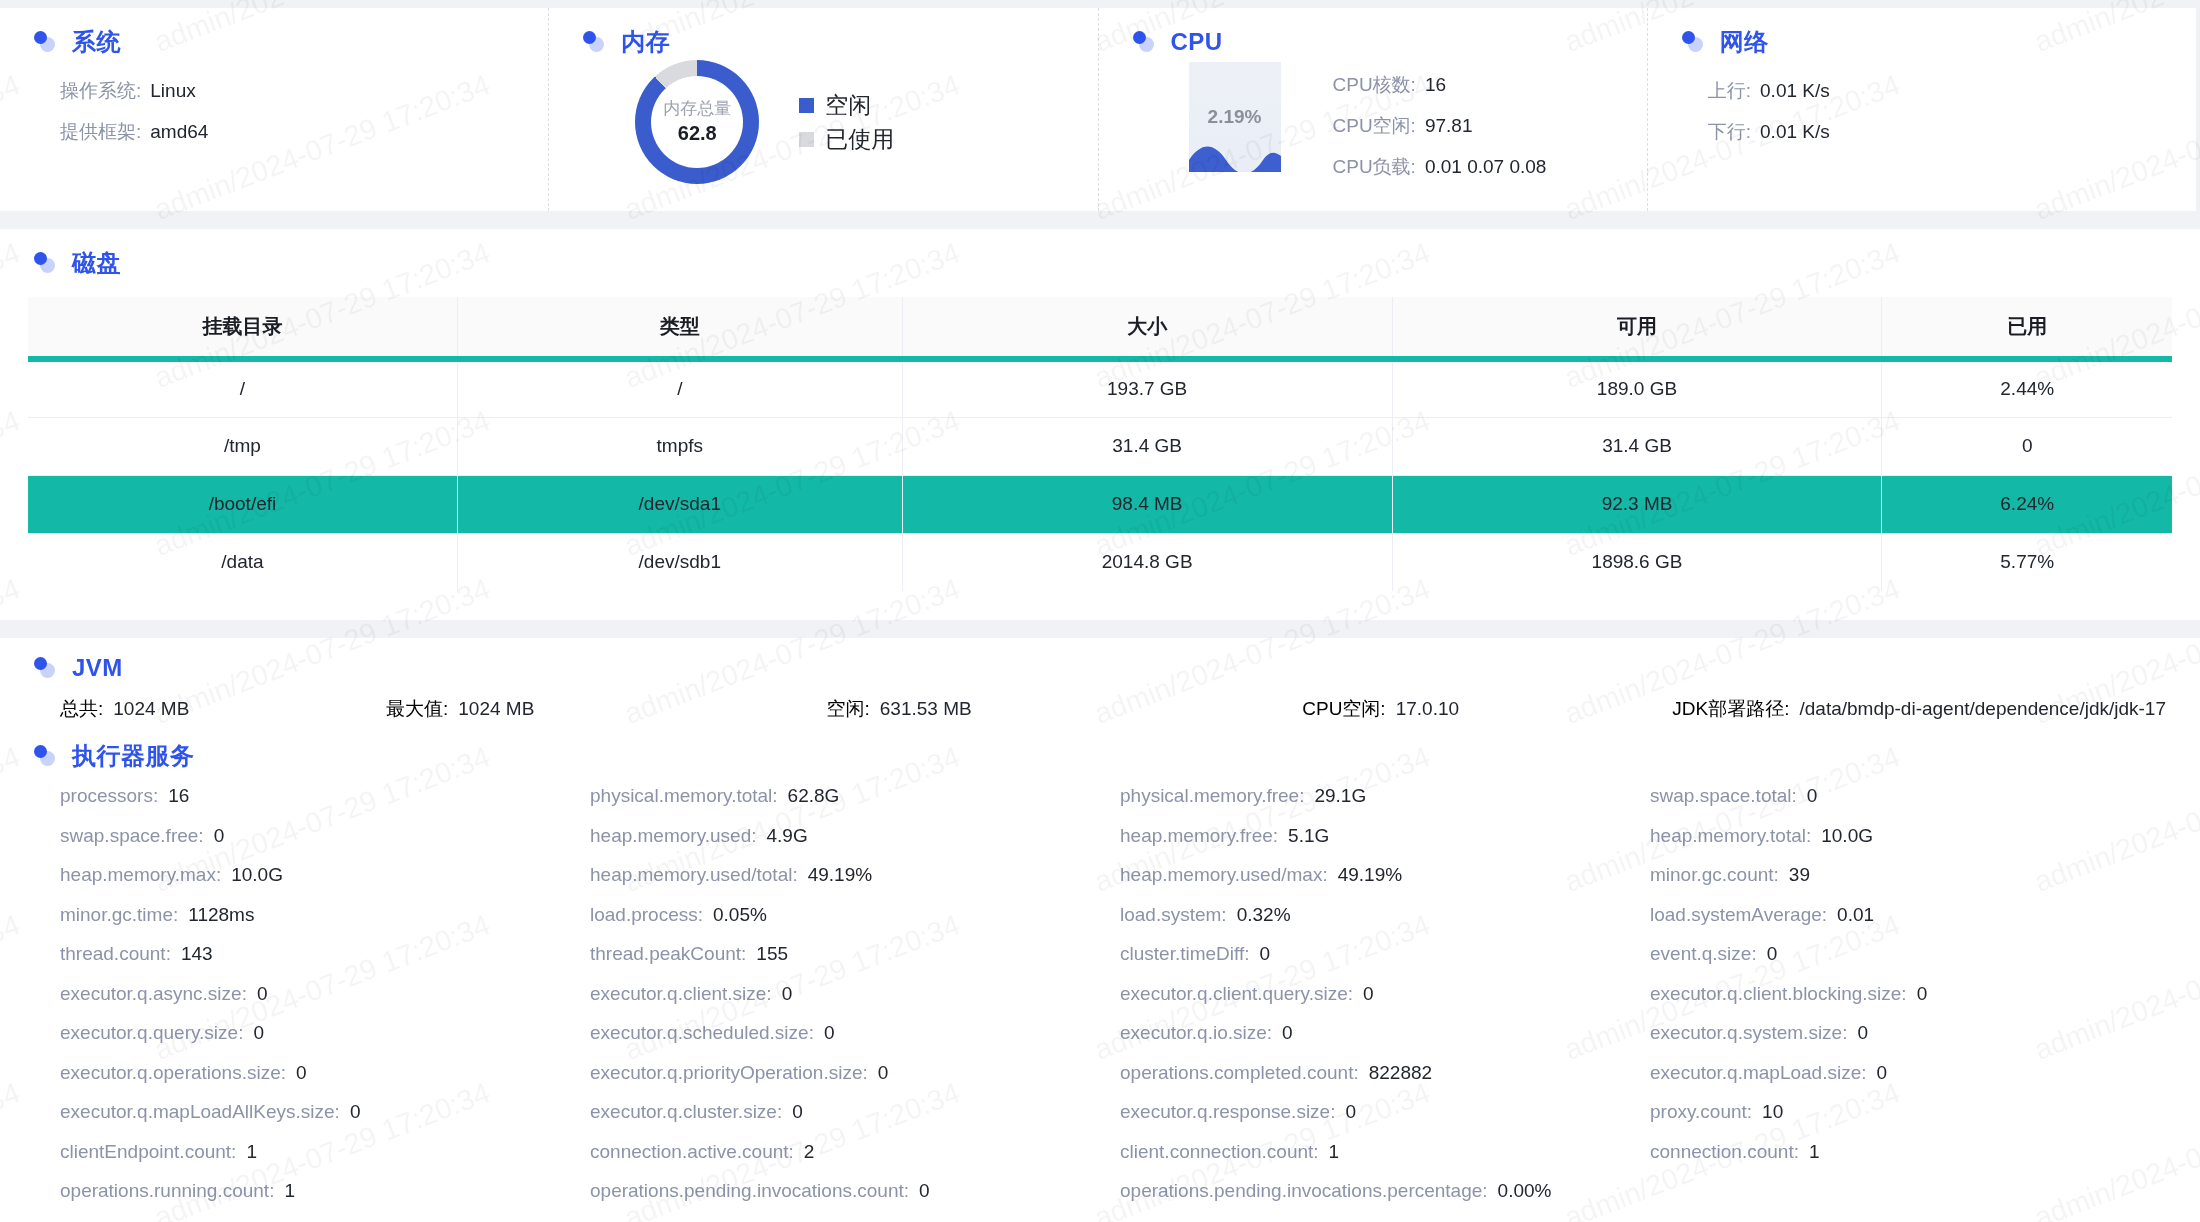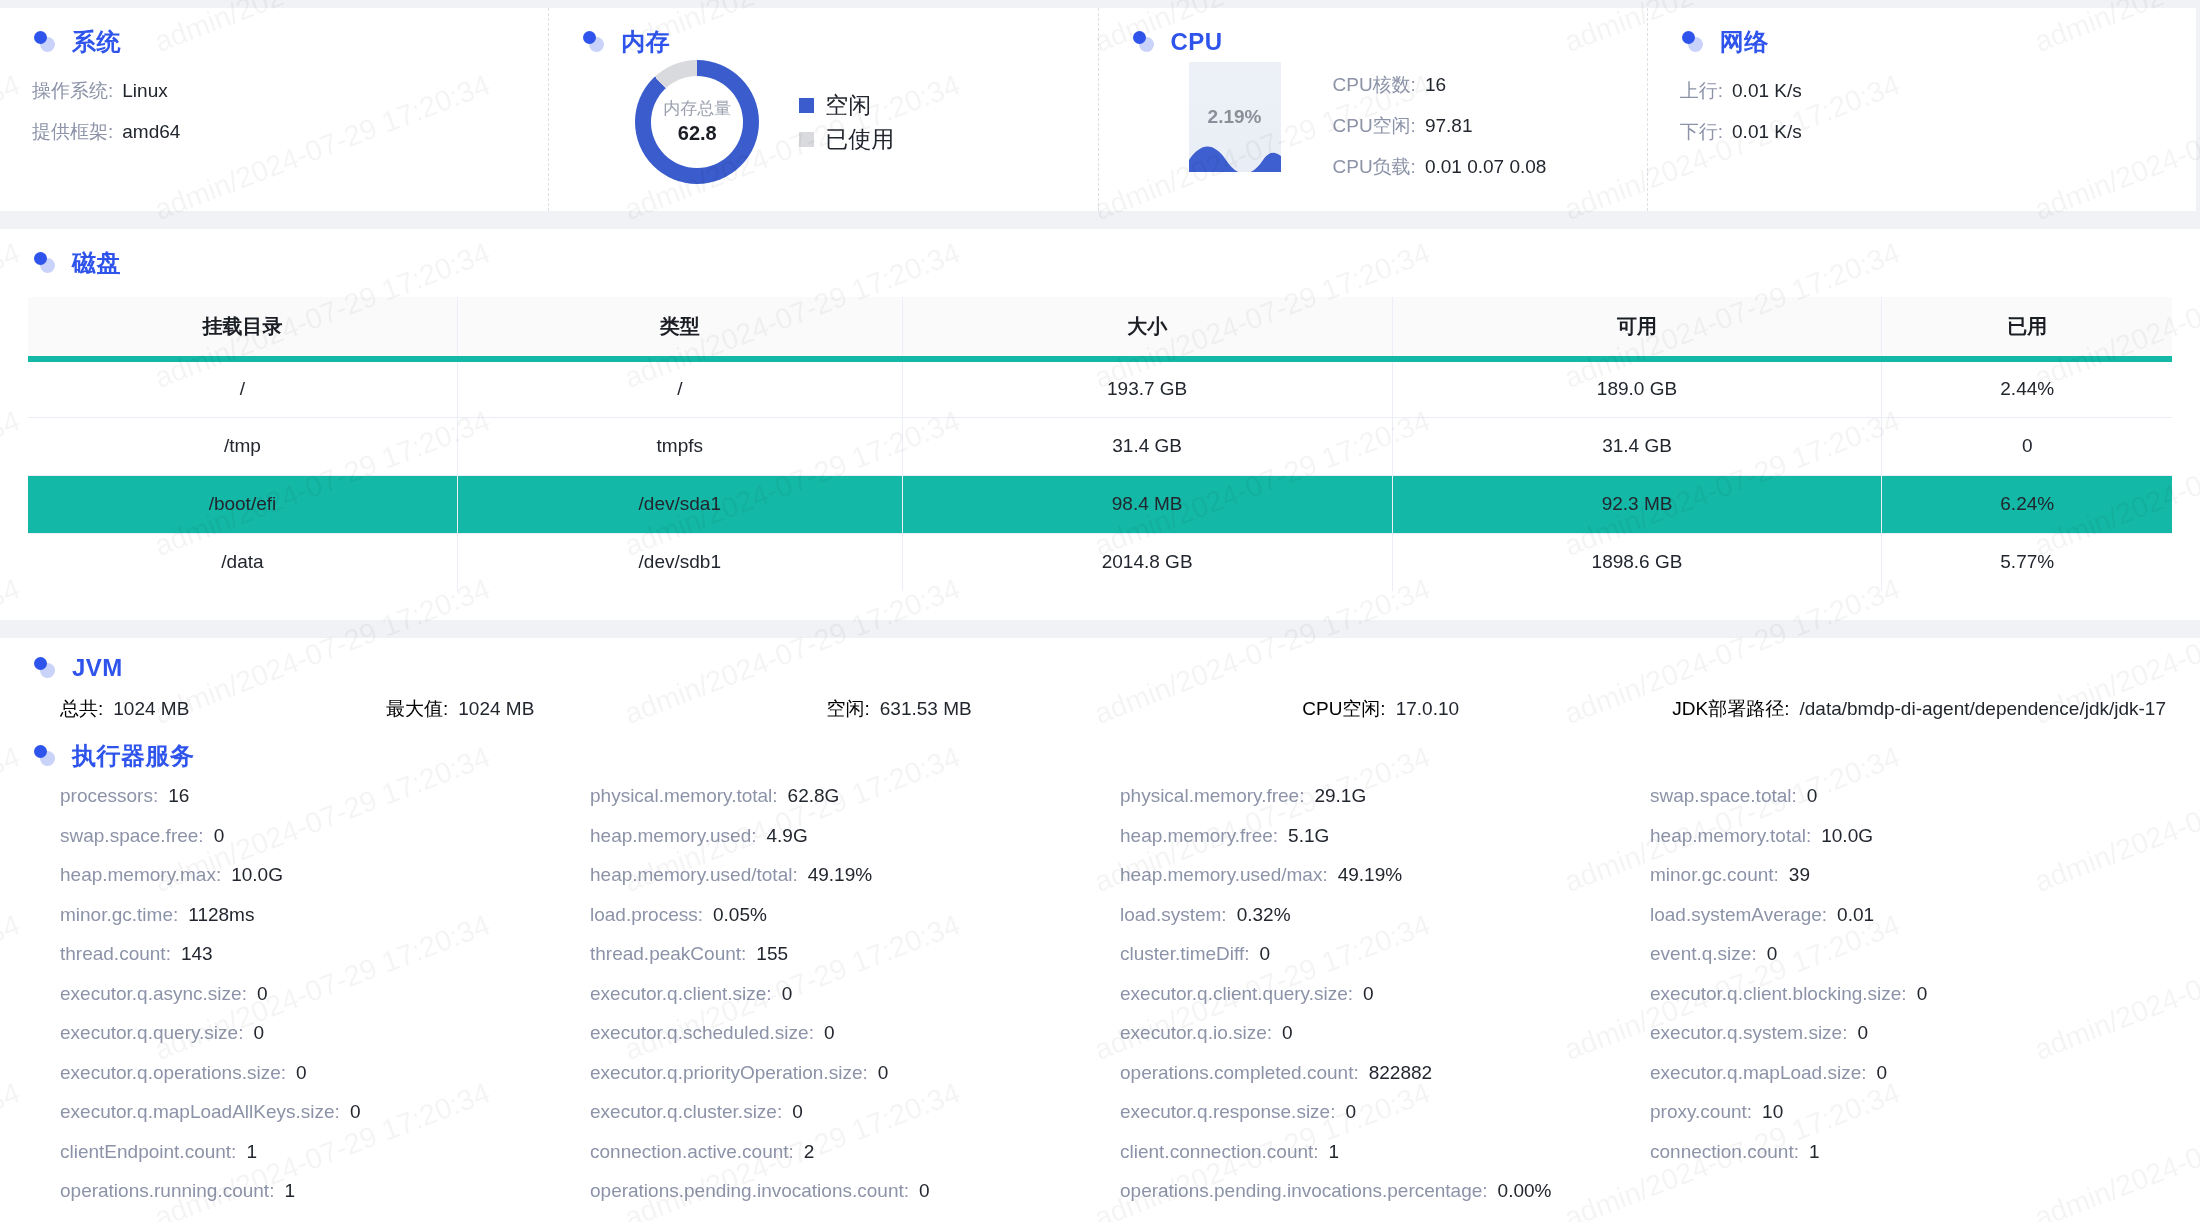--- a/index.html
+++ b/index.html
@@ -47,21 +47,21 @@
     position: absolute; left: 6px; top: 6px;
     width: 15px; height: 15px; border-radius: 50%;
     background: rgba(47,84,235,0.26);
   }
   .sec-title {
     color: #2f54eb; font-size: 24px; font-weight: bold;
     letter-spacing: .5px; line-height: 24px;
   }
   .sec-title.latin { font-weight: bold; }
 
-  .kv-list { margin-top: 16px; padding-left: 32px; }
+  .kv-list { margin-top: 16px; padding-left: 60px; }
   .kv { display: flex; align-items: baseline; font-size: 19px; line-height: 41px; }
   .kv .k { color: #8c93a8; white-space: nowrap; }
   .kv .v { color: #22262e; margin-left: 9px; white-space: nowrap; }
 
   
   .mem-body { display: flex; align-items: center; padding-left: 86px; margin-top: 6px; }
   .donut { position: relative; width: 124px; height: 124px; flex: none; }
   .donut-ring {
     position: absolute; inset: 0; border-radius: 50%;
   }

